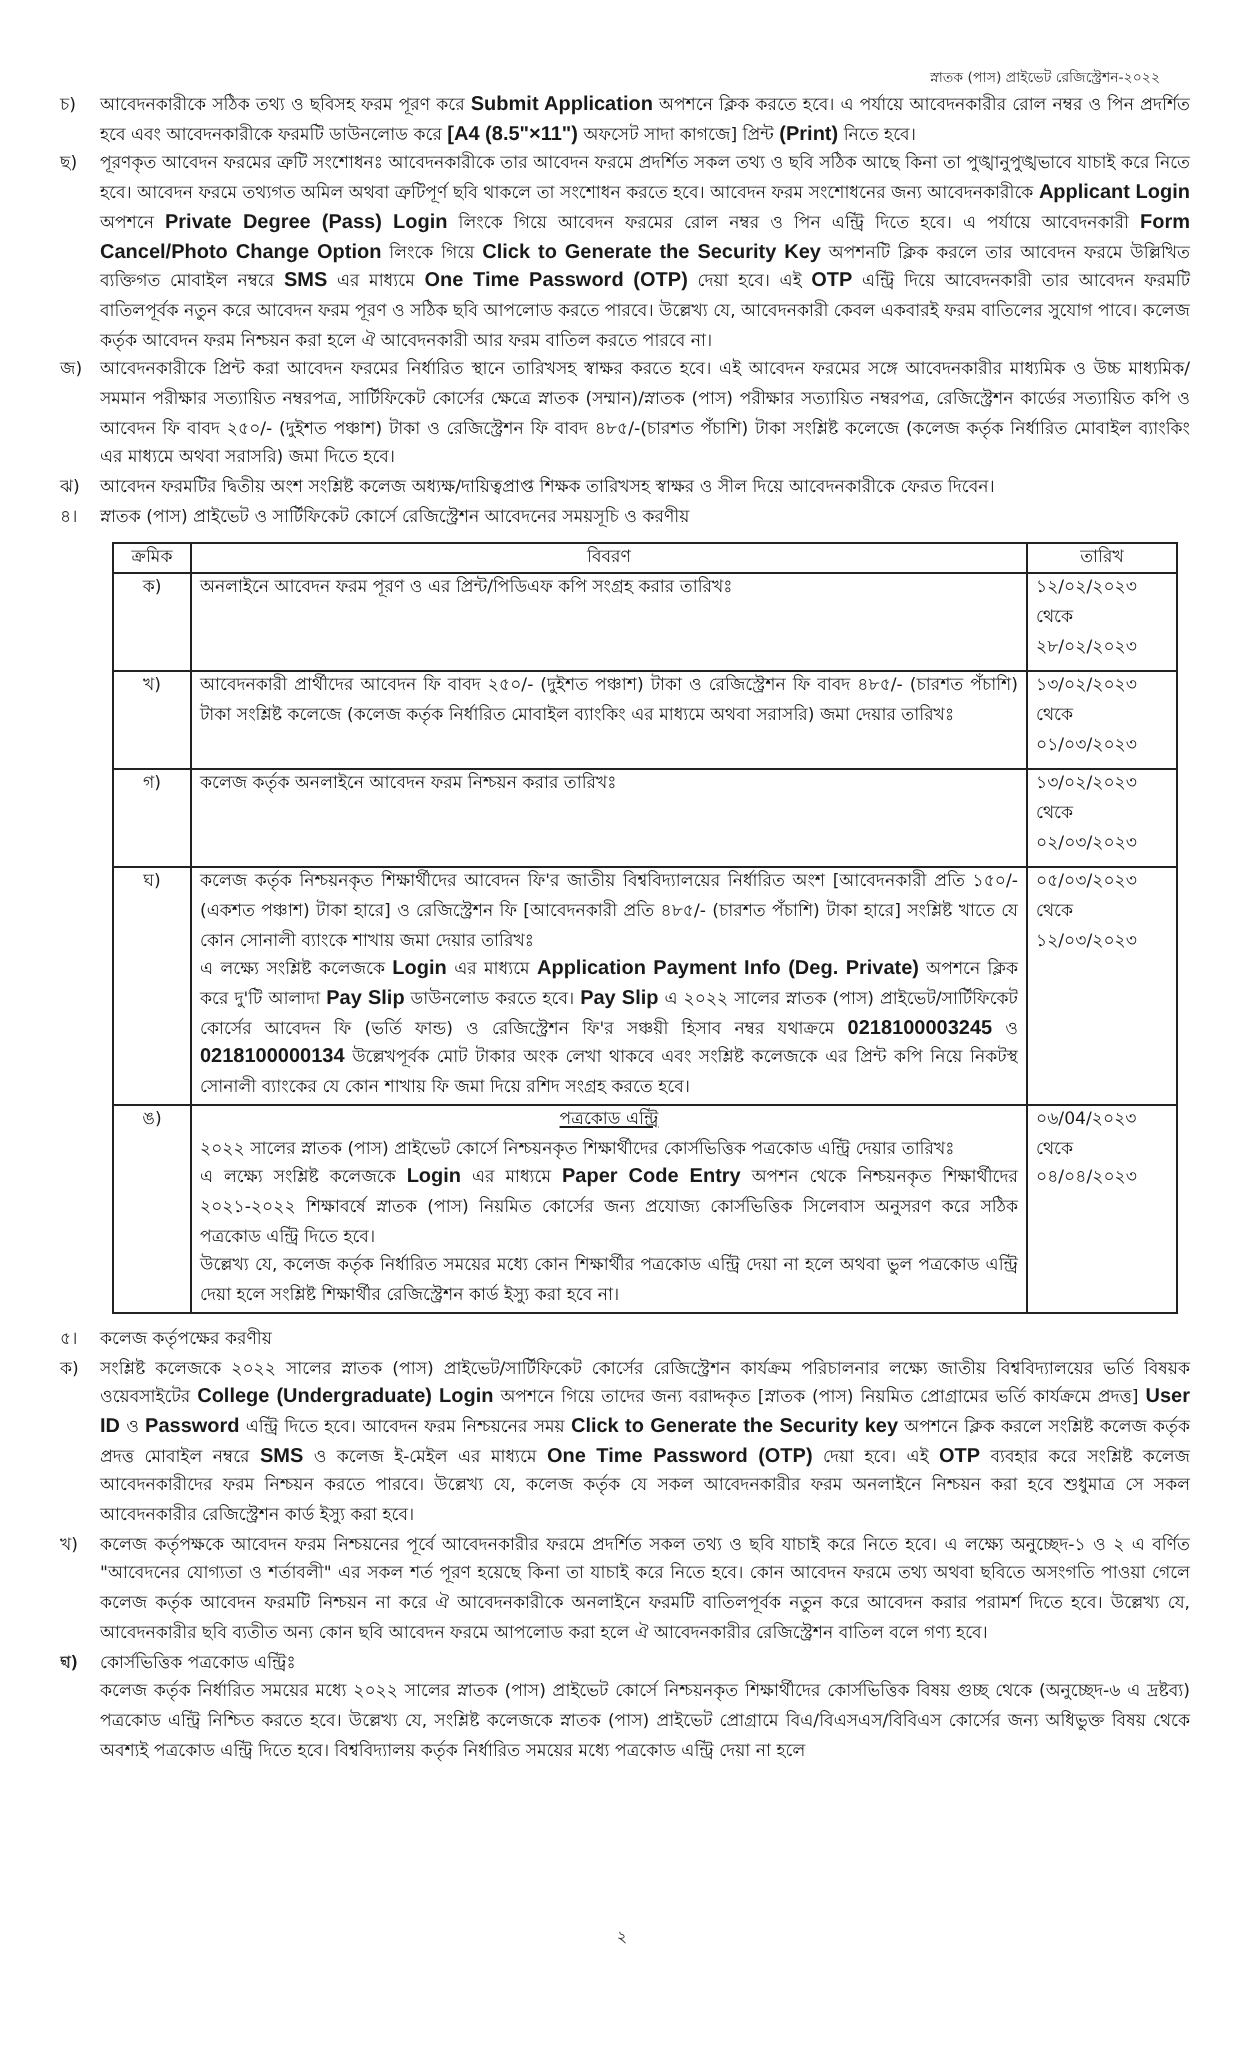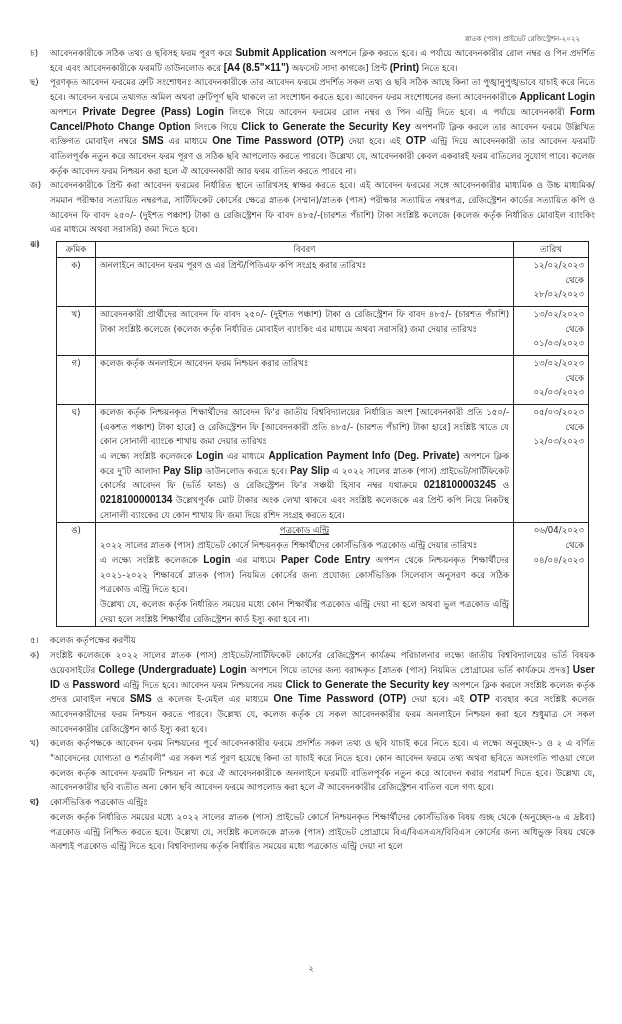--- a/index.html
+++ b/index.html
@@ -23,21 +23,21 @@
   b.en { font-family: "Liberation Sans", sans-serif; font-weight: bold; font-size: 10px; }
   table.sched {
     border-collapse: collapse; margin: 4px 0 4px 26px; width: 533px;
     font-size: 8.6px; line-height: 14.7px; padding-left: 29px;
   }
   table.sched th, table.sched td {
     border: 1.2px solid #222; vertical-align: top; padding: 0 4px;
   }
   table.sched th { font-weight: normal; text-align: center; padding: 0; }
   td.c-sl { width: 30px; text-align: center; }
-  td.c-date { width: 66px; text-align: right; }
+  td.c-date { width: 66px; text-align: left; }
   td.c-desc { text-align: justify; }
   .ctr-u { text-align: center; text-decoration: underline; }
   .page-no {
     position: absolute; top: 962px; left: 0; width: 622px; text-align: center;
     font-size: 8px; color: #333;
   }
   .row-ka td { height: 48px; }
   .row-kha td { height: 48px; }
   .row-ga td { height: 48px; }
 </style>
@@ -45,25 +45,26 @@
 <body>
 
 <div class="running-header">স্নাতক (পাস) প্রাইভেট রেজিস্ট্রেশন-২০২২</div>
 
 <div class="content">
 
   <div id="items-top">
       <p class="item"><span class="mk">চ)</span><span>আবেদনকারীকে সঠিক তথ্য ও ছবিসহ ফরম পূরণ করে <b class="en">Submit Application</b> অপশনে ক্লিক করতে হবে। এ পর্যায়ে আবেদনকারীর রোল নম্বর ও পিন প্রদর্শিত হবে এবং আবেদনকারীকে ফরমটি ডাউনলোড করে <b class="en">[A4 (8.5"×11")</b> অফসেট সাদা কাগজে] প্রিন্ট <b class="en">(Print)</b> নিতে হবে।</span></p>
       <p class="item"><span class="mk">ছ)</span><span>পূরণকৃত আবেদন ফরমের ত্রুটি সংশোধনঃ আবেদনকারীকে তার আবেদন ফরমে প্রদর্শিত সকল তথ্য ও ছবি সঠিক আছে কিনা তা পুঙ্খানুপুঙ্খভাবে যাচাই করে নিতে হবে। আবেদন ফরমে তথ্যগত অমিল অথবা ত্রুটিপূর্ণ ছবি থাকলে তা সংশোধন করতে হবে। আবেদন ফরম সংশোধনের জন্য আবেদনকারীকে <b class="en">Applicant Login</b> অপশনে <b class="en">Private Degree (Pass) Login</b> লিংকে গিয়ে আবেদন ফরমের রোল নম্বর ও পিন এন্ট্রি দিতে হবে। এ পর্যায়ে আবেদনকারী <b class="en">Form Cancel/Photo Change Option</b> লিংকে গিয়ে <b class="en">Click to Generate the Security Key</b> অপশনটি ক্লিক করলে তার আবেদন ফরমে উল্লিখিত ব্যক্তিগত মোবাইল নম্বরে <b class="en">SMS</b> এর মাধ্যমে <b class="en">One Time Password (OTP)</b> দেয়া হবে। এই <b class="en">OTP</b> এন্ট্রি দিয়ে আবেদনকারী তার আবেদন ফরমটি বাতিলপূর্বক নতুন করে আবেদন ফরম পূরণ ও সঠিক ছবি আপলোড করতে পারবে। উল্লেখ্য যে, আবেদনকারী কেবল একবারই ফরম বাতিলের সুযোগ পাবে। কলেজ কর্তৃক আবেদন ফরম নিশ্চয়ন করা হলে ঐ আবেদনকারী আর ফরম বাতিল করতে পারবে না।</span></p>
       <p class="item"><span class="mk">জ)</span><span>আবেদনকারীকে প্রিন্ট করা আবেদন ফরমের নির্ধারিত স্থানে তারিখসহ স্বাক্ষর করতে হবে। এই আবেদন ফরমের সঙ্গে আবেদনকারীর মাধ্যমিক ও উচ্চ মাধ্যমিক/সমমান পরীক্ষার সত্যায়িত নম্বরপত্র, সার্টিফিকেট কোর্সের ক্ষেত্রে স্নাতক (সম্মান)/স্নাতক (পাস) পরীক্ষার সত্যায়িত নম্বরপত্র, রেজিস্ট্রেশন কার্ডের সত্যায়িত কপি ও আবেদন ফি বাবদ ২৫০/- (দুইশত পঞ্চাশ) টাকা ও রেজিস্ট্রেশন ফি বাবদ ৪৮৫/-(চারশত পঁচাশি) টাকা সংশ্লিষ্ট কলেজে (কলেজ কর্তৃক নির্ধারিত মোবাইল ব্যাংকিং এর মাধ্যমে অথবা সরাসরি) জমা দিতে হবে।</span></p>
-      <p class="item"><span class="mk">ঝ)</span></p>
+      <p class="item"><span class="mk">ঝ)</span><span>আবেদন ফরমটির দ্বিতীয় অংশ সংশ্লিষ্ট কলেজ অধ্যক্ষ/দায়িত্বপ্রাপ্ত শিক্ষক তারিখসহ স্বাক্ষর ও সীল দিয়ে আবেদনকারীকে ফেরত দিবেন।</span></p>
     </div>
 
   <p class="section-title">
     <span class="mk">৪।</span>
+    <span>স্নাতক (পাস) প্রাইভেট ও সার্টিফিকেট কোর্সে রেজিস্ট্রেশন আবেদনের সময়সূচি ও করণীয়</span>
   </p>
 
   <table class="sched">
     <thead>
       <tr>
         <th>ক্রমিক</th>
         <th>বিবরণ</th>
         <th>তারিখ</th>
       </tr>
     </thead>

